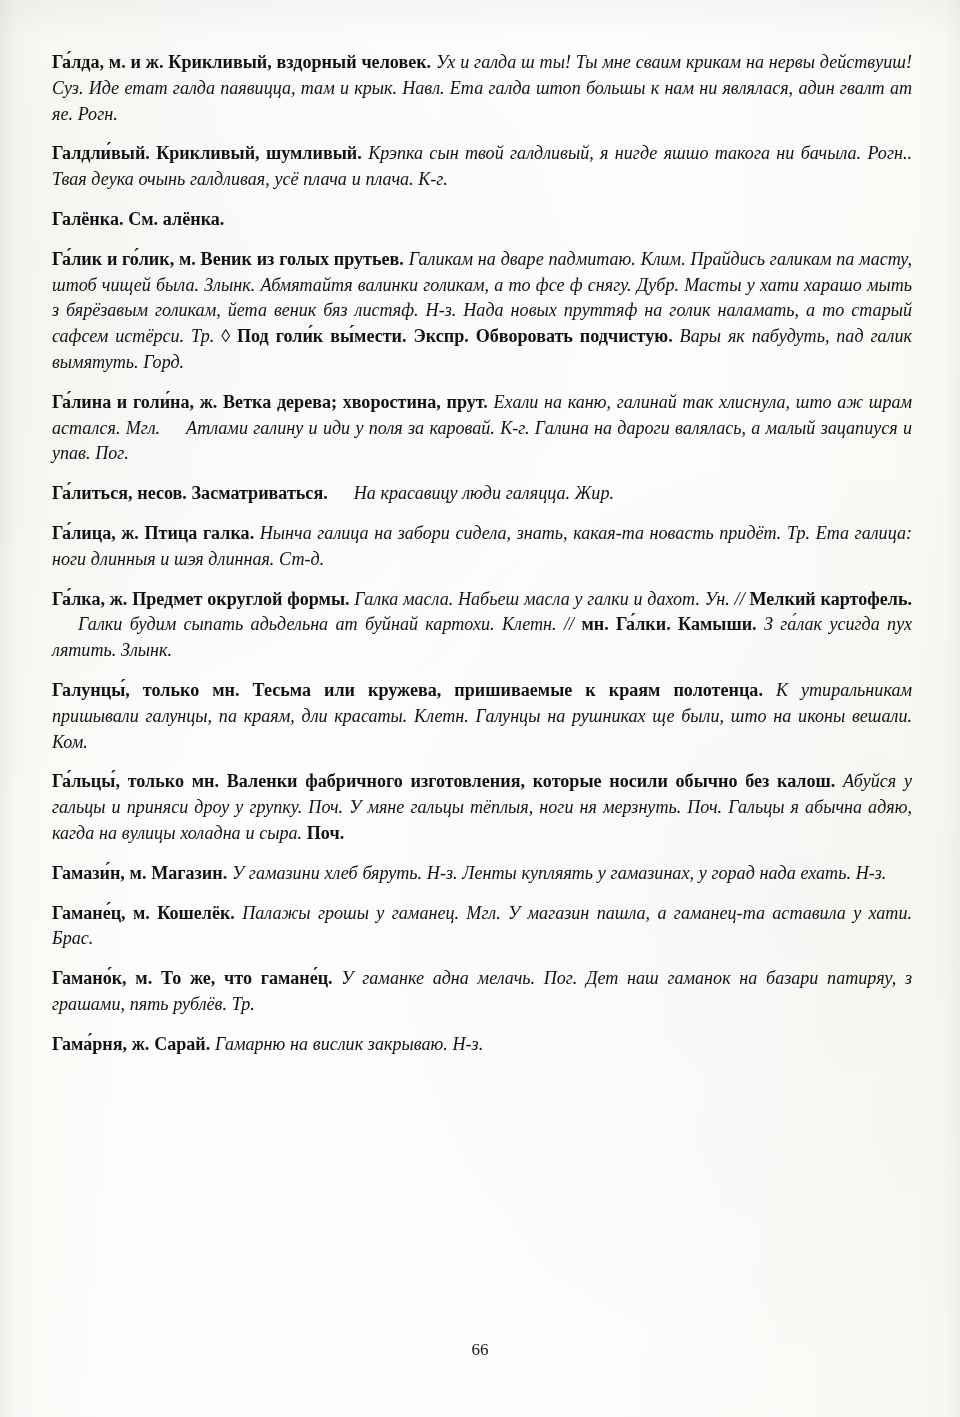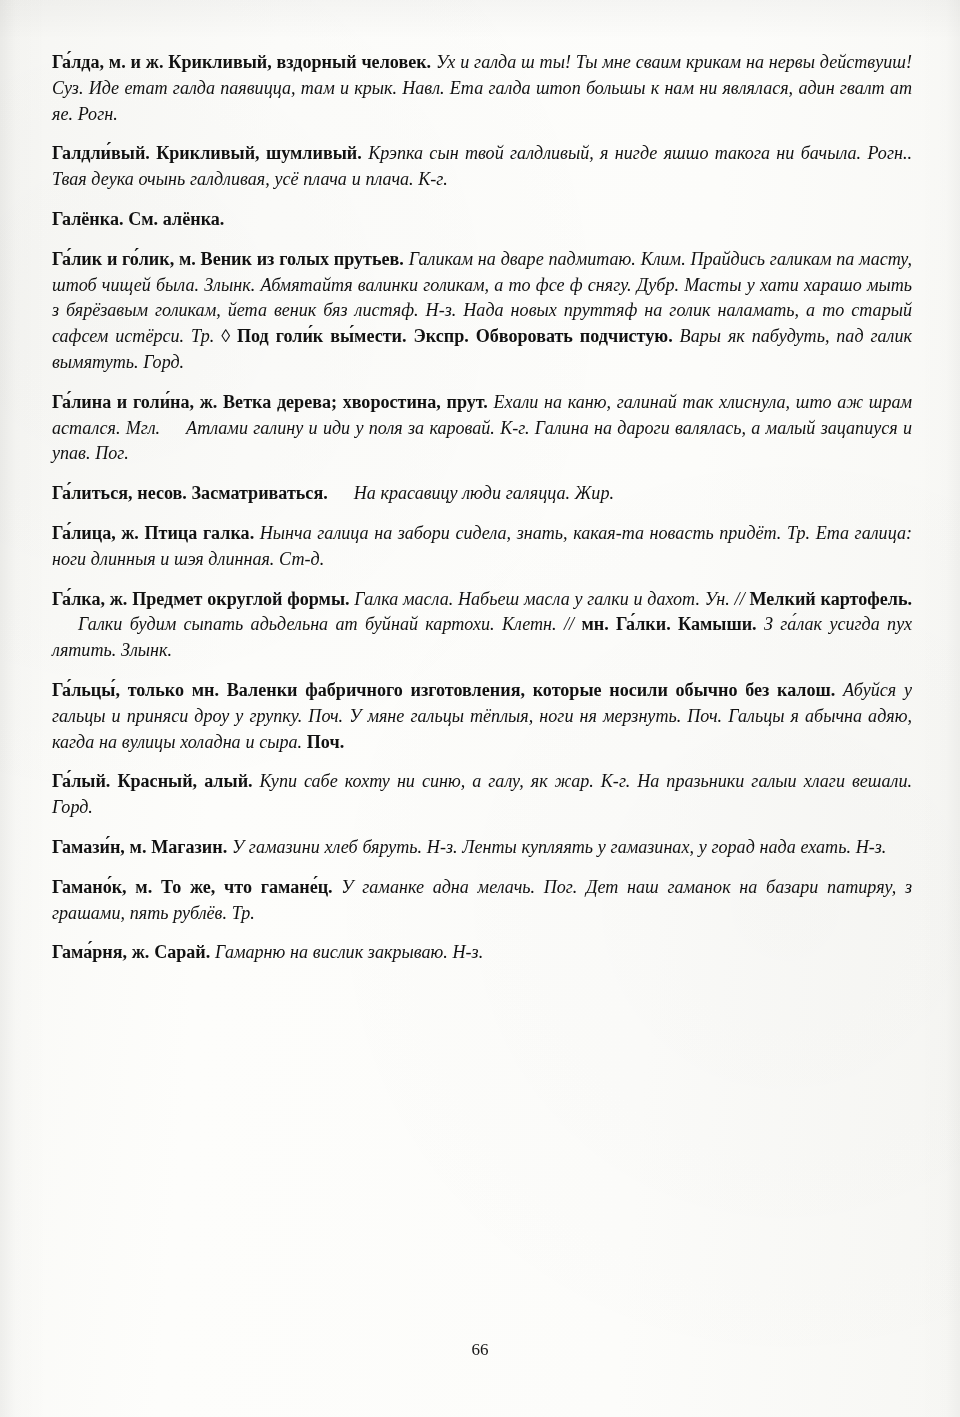--- a/index.html
+++ b/index.html
@@ -140,40 +140,45 @@
     <p class="entry">
       <span class="hw">Га́лка, ж.</span>
       <span class="df">Предмет округлой формы.</span>
       <span class="ex">Галка масла. Набьеш масла у галки и дахот. Ун. //</span>
       <span class="df">Мелкий картофель.</span><span class="gap"></span><span class="ex">Галки будим сыпать адьдельна ат буйнай картохи. Клетн. //</span>
       <span class="df">мн. Га́лки. Камыши.</span>
       <span class="ex">З га́лак усигда пух лятить. Злынк.</span>
     </p>
 
 
+    <p class="entry">
+      <span class="hw">Галунцы́, только мн.</span>
+      <span class="df">Тесьма или кружева, пришиваемые к краям полотенца.</span>
+      <span class="ex">К утиральникам пришывали галунцы, па краям, дли красаты. Клетн. Галунцы на рушниках ще были, што на иконы вешали. Ком.</span>
+    </p>
 
     <p class="entry">
       <span class="hw">Га́льцы́, только мн.</span>
       <span class="df">Валенки фабричного изготовления, которые носили обычно без калош.</span>
       <span class="ex">Абуйся у гальцы и приняси дроу у групку. Поч. У мяне гальцы тёплыя, ноги ня мерзнуть. Поч. Гальцы я абычна адяю, кагда на вулицы холадна и сыра.</span>
       <span class="hw">Поч.</span>
     </p>
 
-    <p class="entry">
-      <span class="hw">Га́лый.</span>
-      <span class="df">Красный, алый.</span>
-      <span class="ex">Купи сабе кохту ни синю, а галу, як жар. К-г. На празьники галыи хлаги вешали. Горд.</span>
-    </p>
 
     <p class="entry">
       <span class="hw">Гамази́н, м.</span>
       <span class="df">Магазин.</span>
       <span class="ex">У гамазини хлеб бяруть. Н-з. Ленты купляять у гамазинах, у горад нада ехать. Н-з.</span>
     </p>
 
+    <p class="entry">
+      <span class="hw">Гамане́ц, м.</span>
+      <span class="df">Кошелёк.</span>
+      <span class="ex">Палажы грошы у гаманец. Мгл. У магазин пашла, а гаманец-та аставила у хати. Брас.</span>
+    </p>
 
     <p class="entry">
       <span class="hw">Гамано́к, м.</span>
       <span class="df">То же, что гамане́ц.</span>
       <span class="ex">У гаманке адна мелачь. Пог. Дет наш гаманок на базари патиряу, з грашами, пять рублёв. Тр.</span>
     </p>
 
     <p class="entry">
       <span class="hw">Гама́рня, ж.</span>
       <span class="df">Сарай.</span>

